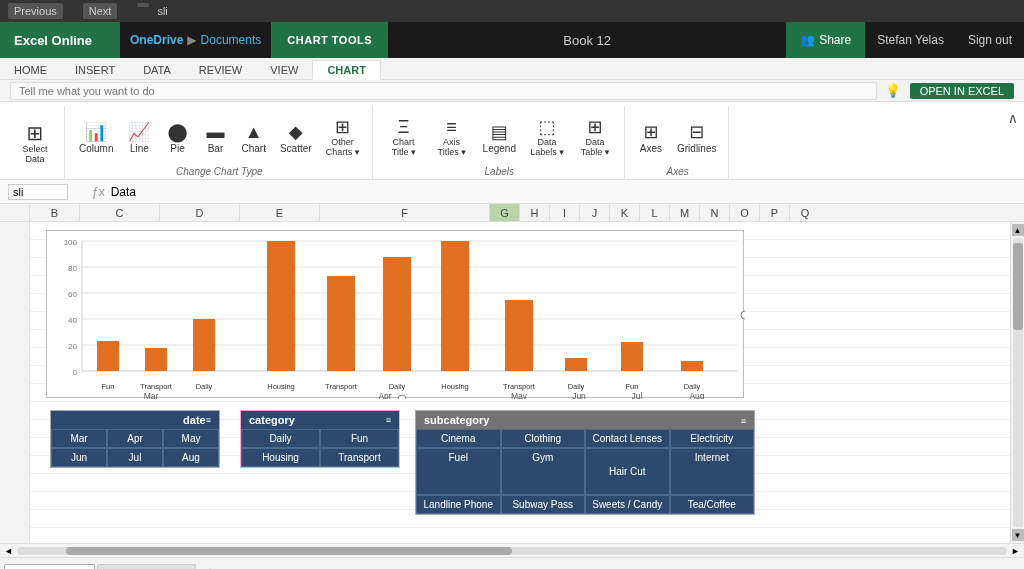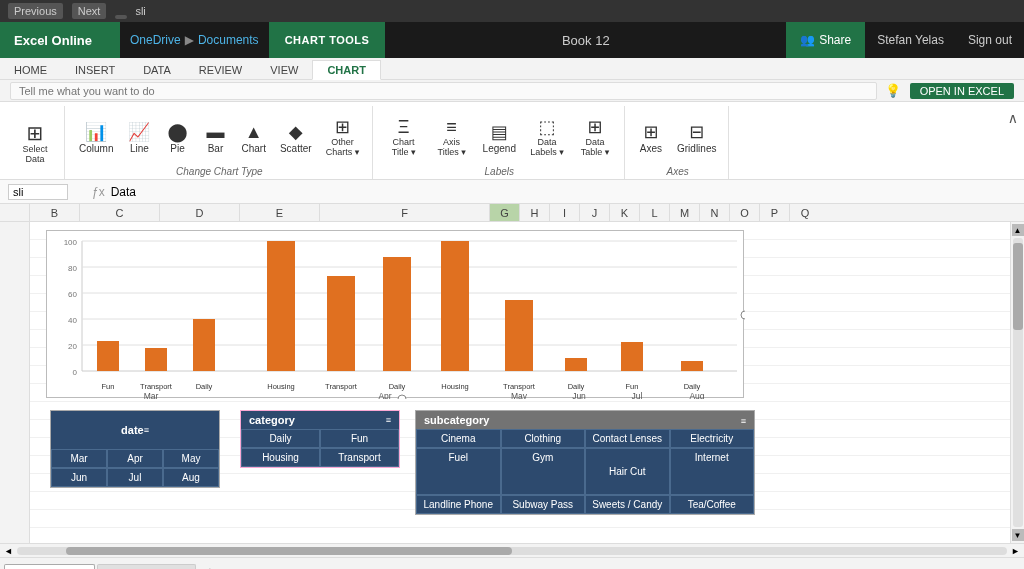--- a/index.html
+++ b/index.html
@@ -8,21 +8,21 @@
     
     .browser-bar {
       height: 22px;
       background: #333;
       display: flex;
       align-items: center;
       padding: 0 8px;
       gap: 8px;
     }
     .browser-bar span { color: #ccc; font-size: 11px; }
-    .browser-nav { display: flex; gap: 9px; align-items: flex-end; }
+    .browser-nav { display: flex; gap: 20px; align-items: flex-start; }
     .browser-nav button { background: #555; border: none; color: #ccc; padding: 2px 6px; font-size: 11px; cursor: pointer; border-radius: 2px; }
 
     
     .app-header {
       height: 36px;
       background: #1a1a1a;
       display: flex;
       align-items: center;
     }
     .excel-logo {
@@ -263,21 +263,21 @@
     <button></button>
   </div>
   <span style="color:#ccc; font-size:11px;">sli</span>
 </div>
 
 <div class="app-header">
   <div class="excel-logo">
     <span>Excel Online</span>
   </div>
   <div class="breadcrumb">
-    <span style="color:#4db3e6; cursor:pointer;">OneDrive</span>
+    <span style="color:#4db3e6; cursor:pointer;font-weight:bold;">OneDrive</span>
     <span style="color:#888;">▶</span>
     <span style="color:#4db3e6; cursor:pointer;">Documents</span>
   </div>
   <div class="chart-tools-tab">
     <span>CHART TOOLS</span>
   </div>
   <div class="file-title">Book 12</div>
   <div class="header-actions">
     <button class="share-btn">
       <span>👥</span>
@@ -489,21 +489,21 @@
           <text x="532" y="168" text-anchor="middle" font-size="8.5" fill="#555">Jun</text>
           <text x="590" y="168" text-anchor="middle" font-size="8.5" fill="#555">Jul</text>
           <text x="650" y="168" text-anchor="middle" font-size="8.5" fill="#555">Aug</text>
 
           <circle cx="698" cy="84" r="4" fill="white" stroke="#888" stroke-width="1"></circle>
           <circle cx="355" cy="168" r="4" fill="white" stroke="#888" stroke-width="1"></circle>
         </svg>
       </div>
 
       <div style="position:absolute; left:20px; top:188px; border:1px solid #aaa; z-index:10; min-width:170px;">
-        <div style="background:#2d4a6e; color:white; font-size:11px; font-weight:bold; padding:13px 8px; display:flex; justify-content:center; align-items:center;">
+        <div style="background:#2d4a6e; color:white; font-size:11px; font-weight:bold; padding:3px 8px; display:flex; justify-content:flex-end; align-items:center;">
           <span>date</span>
           <span style="font-size:9px; cursor:pointer;">≡</span>
         </div>
         <div style="display:grid; grid-template-columns:1fr 1fr 1fr;">
           <div style="background:#2d4a6e; color:white; font-size:10px; text-align:center; padding:3px 4px; border:1px solid #4a6a8e;">Mar</div>
           <div style="background:#2d4a6e; color:white; font-size:10px; text-align:center; padding:3px 4px; border:1px solid #4a6a8e;">Apr</div>
           <div style="background:#2d4a6e; color:white; font-size:10px; text-align:center; padding:3px 4px; border:1px solid #4a6a8e;">May</div>
           <div style="background:#2d4a6e; color:white; font-size:10px; text-align:center; padding:3px 4px; border:1px solid #4a6a8e;">Jun</div>
           <div style="background:#2d4a6e; color:white; font-size:10px; text-align:center; padding:3px 4px; border:1px solid #4a6a8e;">Jul</div>
           <div style="background:#2d4a6e; color:white; font-size:10px; text-align:center; padding:3px 4px; border:1px solid #4a6a8e;">Aug</div>

